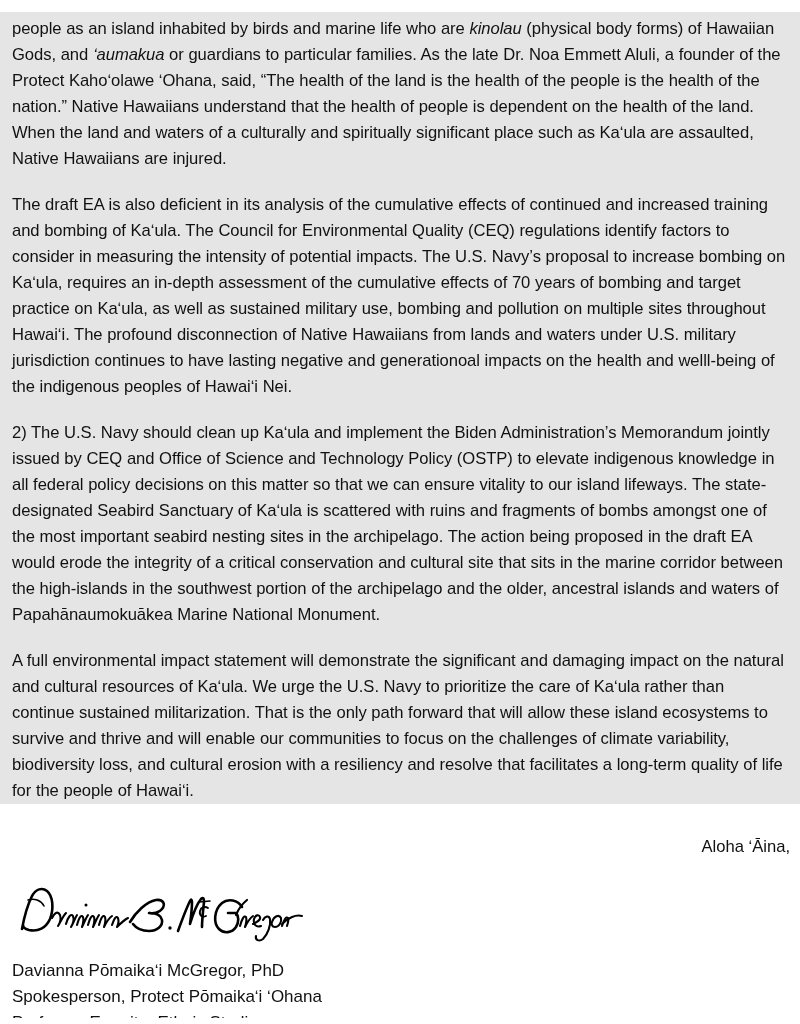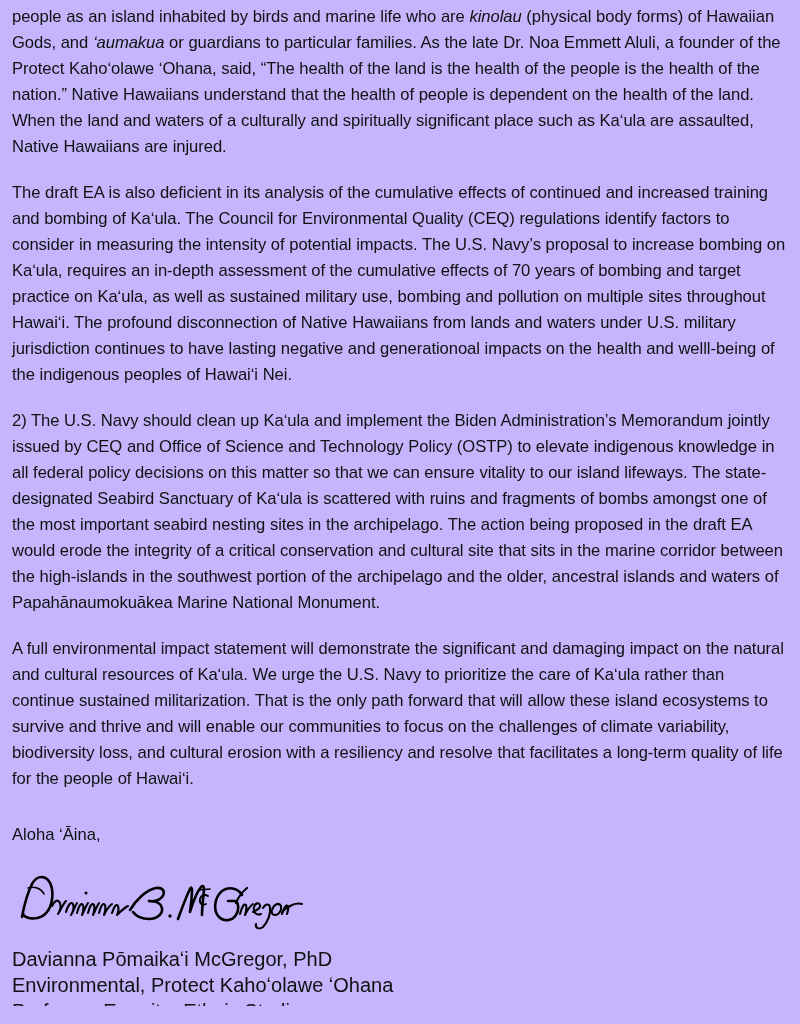--- a/index.html
+++ b/index.html
@@ -11,58 +11,60 @@
     width: 800px;
     height: 1024px;
     overflow: hidden;
     font-family: "Liberation Sans", sans-serif;
     color: #111111;
     -webkit-font-smoothing: antialiased;
   }
   #page {
     position: relative;
     width: 800px;
-    height: 1024px;
-    background: #c4b5fd;
+    height: 792px;
+    background: #e5e5e5;
     box-sizing: border-box;
     padding: 4px 10px 0 12px;
+    margin-top: 12px;
   }
   .para {
     font-size: 16.6px;
     line-height: 26px;
     text-align: left;
     margin: 0 0 20px 0;
     letter-spacing: -0.05px;
     word-spacing: 0.1px;
     color: #111111;
   }
   .u {
     text-underline-offset: 2px;
     text-decoration-thickness: 1px;
   }
   .it { font-style: italic; }
   .closing {
     font-size: 16.6px;
     line-height: 26px;
     margin: 0;
     color: #111111;
+    text-align: right;
   }
   #signature-block {
     margin: 0;
     padding: 0;
   }
   .sig-wrap {
     margin: 22px 0 14px 2px;
     height: 62px;
   }
   .sig-svg {
     display: block;
   }
   .sigline {
-    font-size: 20px;
+    font-size: 17px;
     line-height: 26px;
     color: #111111;
     white-space: nowrap;
   }
   .sigline.cut {
     
     height: 8px;
     overflow: hidden;
     line-height: 26px;
   }
@@ -118,17 +120,17 @@
         <path d="M258 40 C260 34 265 32 267 36 C268 40 265 45 261 45 C258 45 257 42 258 40" stroke-width="2.1"></path>
         <path d="M268 44 C270 38 272 34 274 36 C275 38 274 41 273 44" stroke-width="2.1"></path>
 
         <path d="M268 42 C274 36 282 32 288 34" stroke-width="2.0"></path>
       </g>
     </svg>
   </div>
 
   <div id="signature-block">
     <div class="sigline">Davianna Pōmaikaʻi McGregor, PhD</div>
-    <div class="sigline">Environmental, Protect Kahoʻolawe ʻOhana</div>
+    <div class="sigline">Spokesperson, Protect Pōmaikaʻi ʻOhana</div>
     <div class="sigline cut">Professor Emerita, Ethnic Studies</div>
   </div>
 
 </div>
 
 </body></html>

